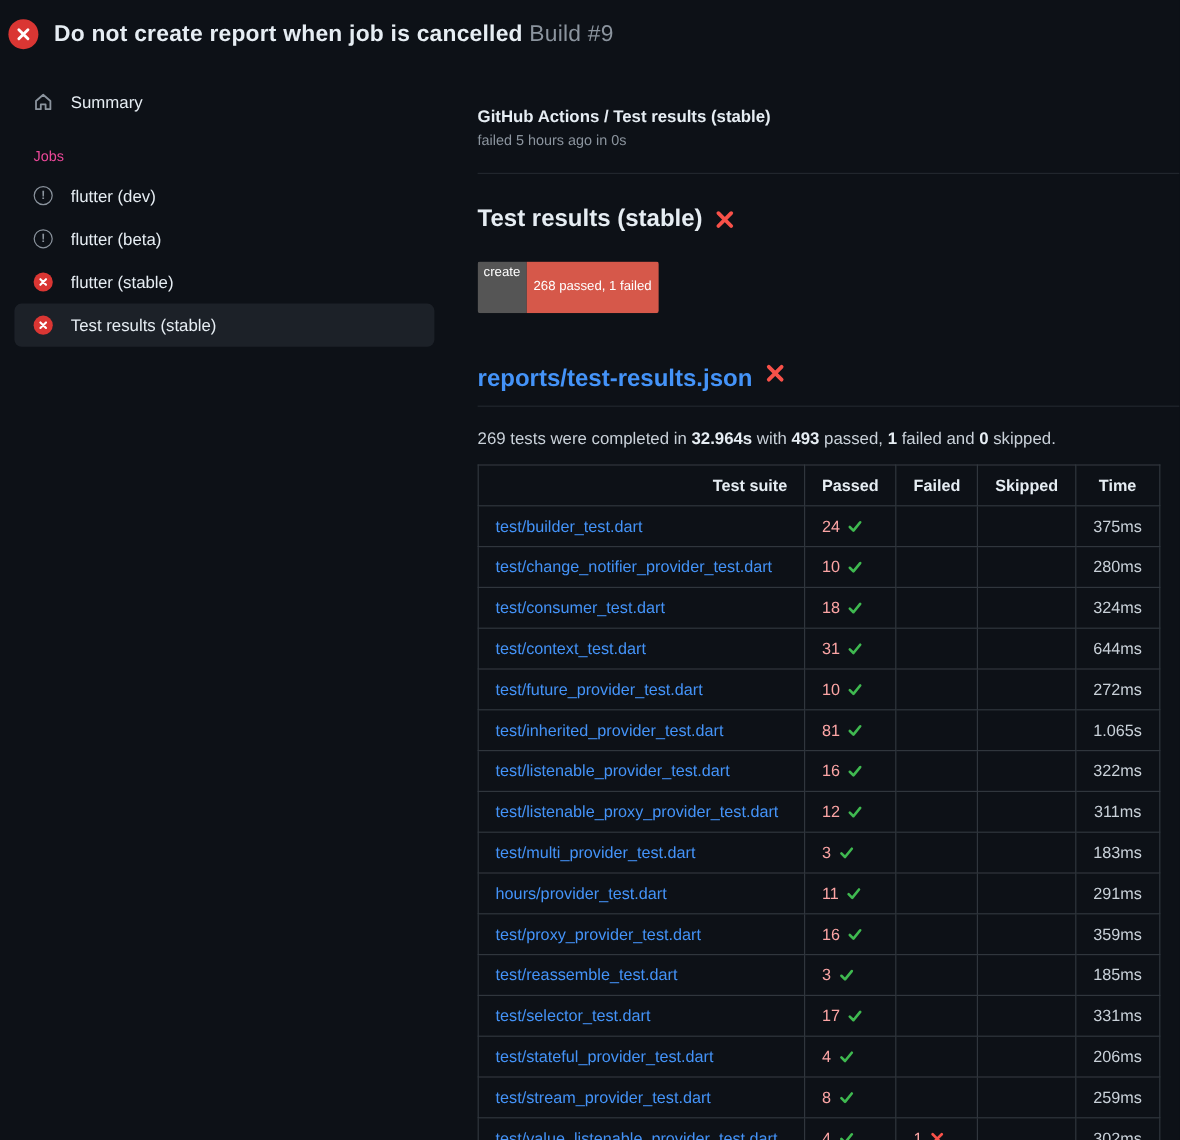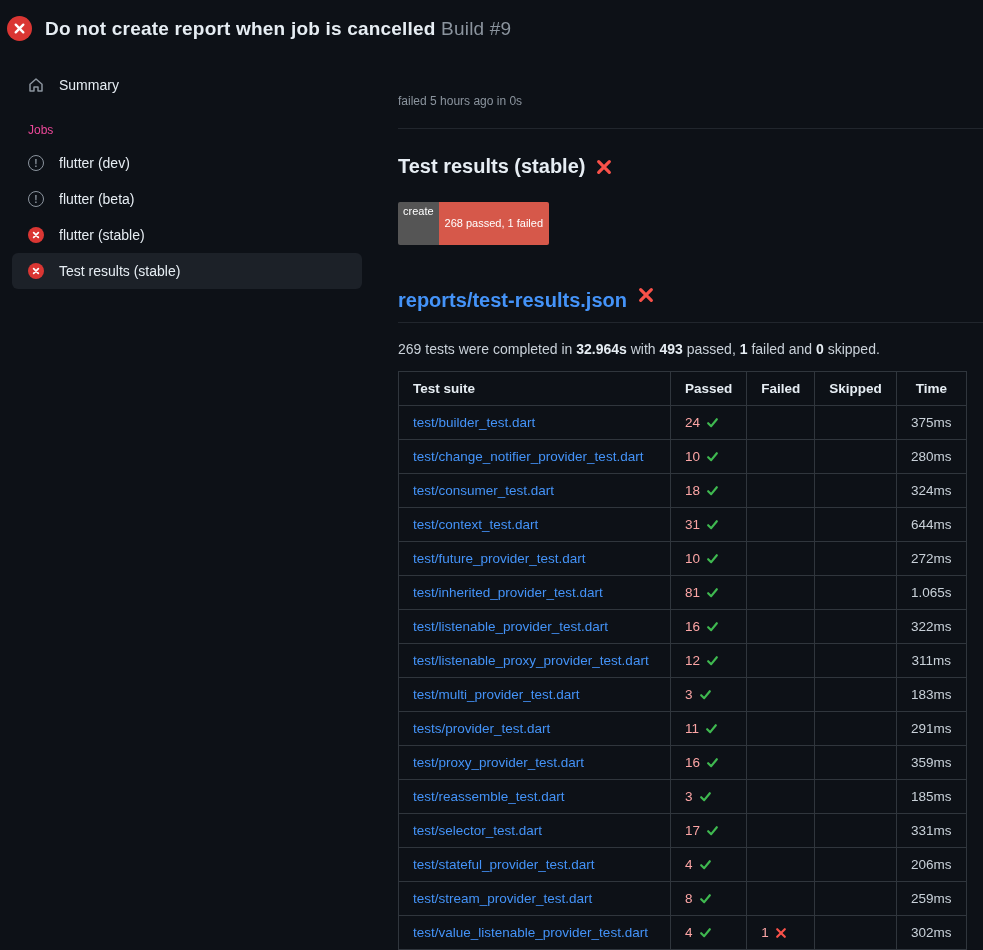--- a/index.html
+++ b/index.html
@@ -56,21 +56,21 @@
   }
   .report-title a { color:var(--link,#4493f8); text-decoration:none;margin-top:12px; }
 
   .summary-line { margin-top:18px; font-size:14px; color:#c9d1d9; }
   .summary-line b { color:#e6edf3; }
 
   
   table { border-collapse:collapse; margin-top:14px; table-layout:fixed; }
   th,td { border:1px solid #30363d; padding:7px 14px; font-size:13.5px; height:34px; }
   th { font-weight:700; text-align:center; color:#e6edf3; }
-  th.col-suite { text-align:left; }
+  th.col-suite { text-align:right; }
   td.suite a { color:var(--link,#4493f8); text-decoration:none; }
   td.num { text-align:left; color:#fca5a5; }
   td.num .cellwrap { display:inline-flex; align-items:center; gap:6px; }
   td.time { text-align:center; color:#c9d1d9; }
 
   .x-icon, .check-icon { display:inline-block; }
 </style>
 </head>
 <body>
 
@@ -120,20 +120,21 @@
       <span class="status-circle-sm">
         <svg width="8" height="8" viewBox="0 0 12 12">
             <path d="M2.5 2.5 L9.5 9.5 M9.5 2.5 L2.5 9.5" stroke="#ffffff" stroke-width="2.6" stroke-linecap="round" fill="none"></path>
           </svg>
       </span>
       <span>Test results (stable)</span>
     </div>
   </aside>
 
   <main class="main">
+    <div class="breadcrumb">GitHub Actions / Test results (stable)</div>
     <div class="status-line">failed 5 hours ago in 0s</div>
     <div class="divider"></div>
 
     <h1 class="check-title">
       <span>Test results (stable)</span>
       <span class="x-icon">
         <svg width="16" height="16" viewBox="0 0 12 12">
             <path d="M2 2 L10 10 M10 2 L2 10" stroke="#f85149" stroke-width="2.4" stroke-linecap="round" fill="none"></path>
           </svg>
       </span>
@@ -457,21 +458,21 @@
             <td class="num">
               <span></span>
             </td>
             <td class="time">
               <span>183ms</span>
             </td>
           </tr>
 
           <tr>
             <td class="suite">
-              <a href="#">tests/provider_test.dart</a>
+              <a href="#">hours/provider_test.dart</a>
             </td>
             <td class="num">
               <span class="cellwrap">
                 <span>11</span>
                 <span class="check-icon">
                   <svg width="13" height="13" viewBox="0 0 12 12">
                     <path d="M2 6.6 L4.8 9.4 L10 3" stroke="#3fb950" stroke-width="2" stroke-linecap="round" stroke-linejoin="round" fill="none"></path>
                   </svg>
                 </span>
               </span>

